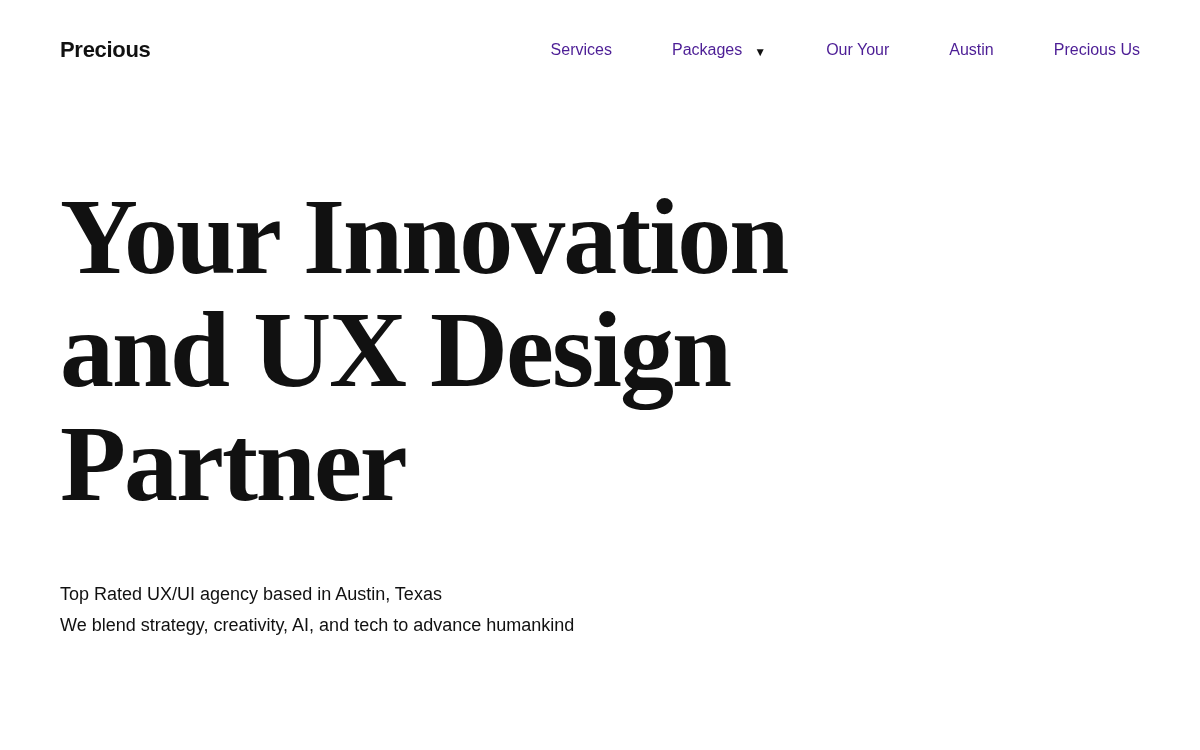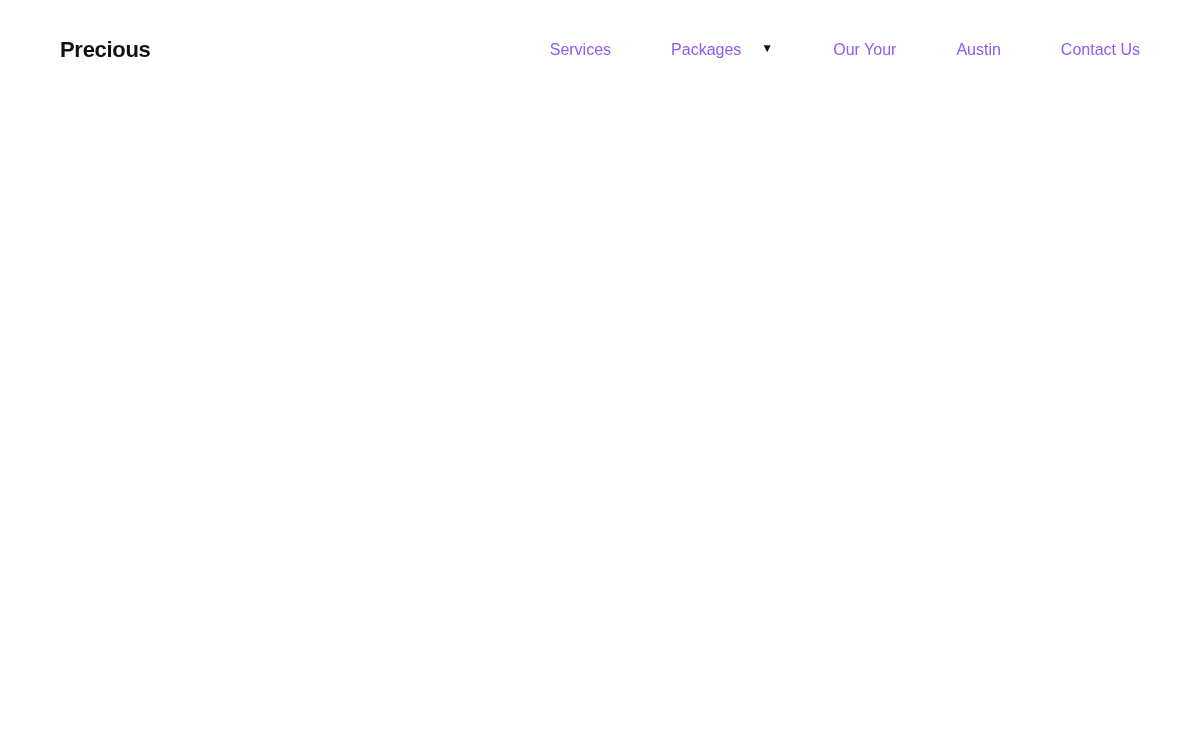--- a/index.html
+++ b/index.html
@@ -42,30 +42,30 @@
 
     nav ul {
       display: flex;
       list-style: none;
       gap: 60px;
       align-items: center;
     }
 
     nav ul li a {
       text-decoration: none;
-      color: #8b5cf6;
+      color: #4c1d95;
       font-size: 16px;
       font-weight: 400;
       letter-spacing: 0;
     }
 
     .packages-wrap {
       display: flex;
-      align-items: flex-start;
-      gap: 20px;
+      align-items: flex-end;
+      gap: 12px;
     }
 
     .chevron-icon {
       font-size: 12px;
       color: #111;
     }
 
     
     .hero {
       padding: 80px 60px 0 60px;
@@ -111,19 +111,24 @@
         <span class="chevron-icon">▼</span>
       </div>
     </li>
     <li>
       <a href="#">Our Your</a>
     </li>
     <li>
       <a href="#">Austin</a>
     </li>
     <li>
-      <a href="#">Contact Us</a>
+      <a href="#">Precious Us</a>
     </li>
   </ul>
 </nav>
 
 <section class="hero">
+  <h1 class="hero-title">Your Innovation and UX Design Partner</h1>
+  <div class="hero-subtitle">
+    <p>Top Rated UX/UI agency based in Austin, Texas</p>
+    <p>We blend strategy, creativity, AI, and tech to advance humankind</p>
+  </div>
 </section>
 
 </body></html>

